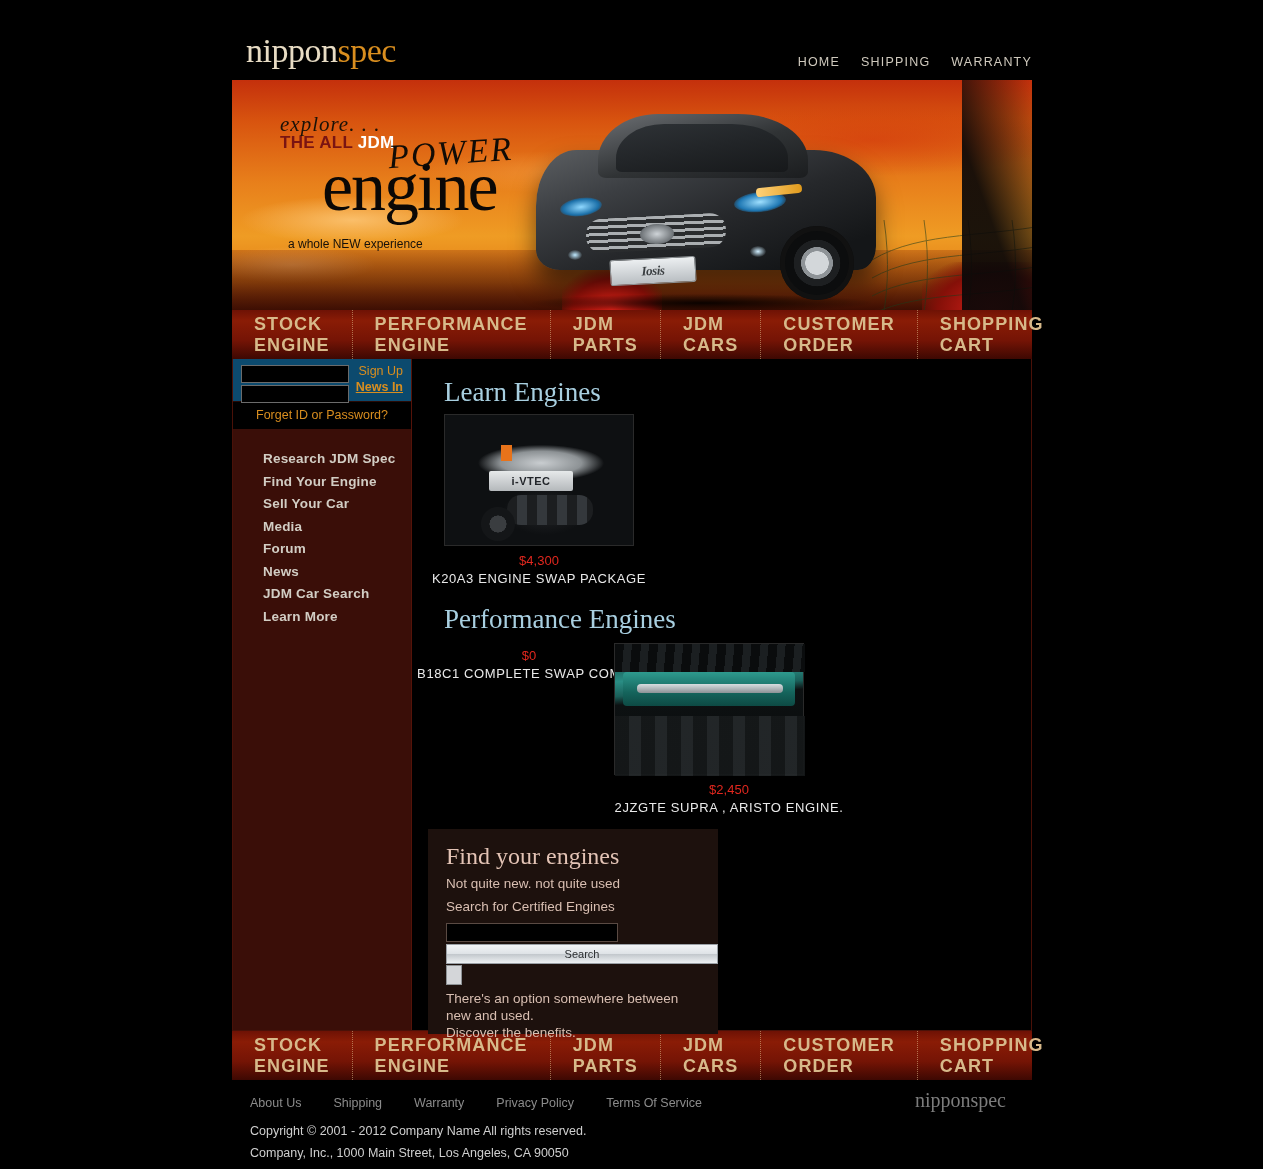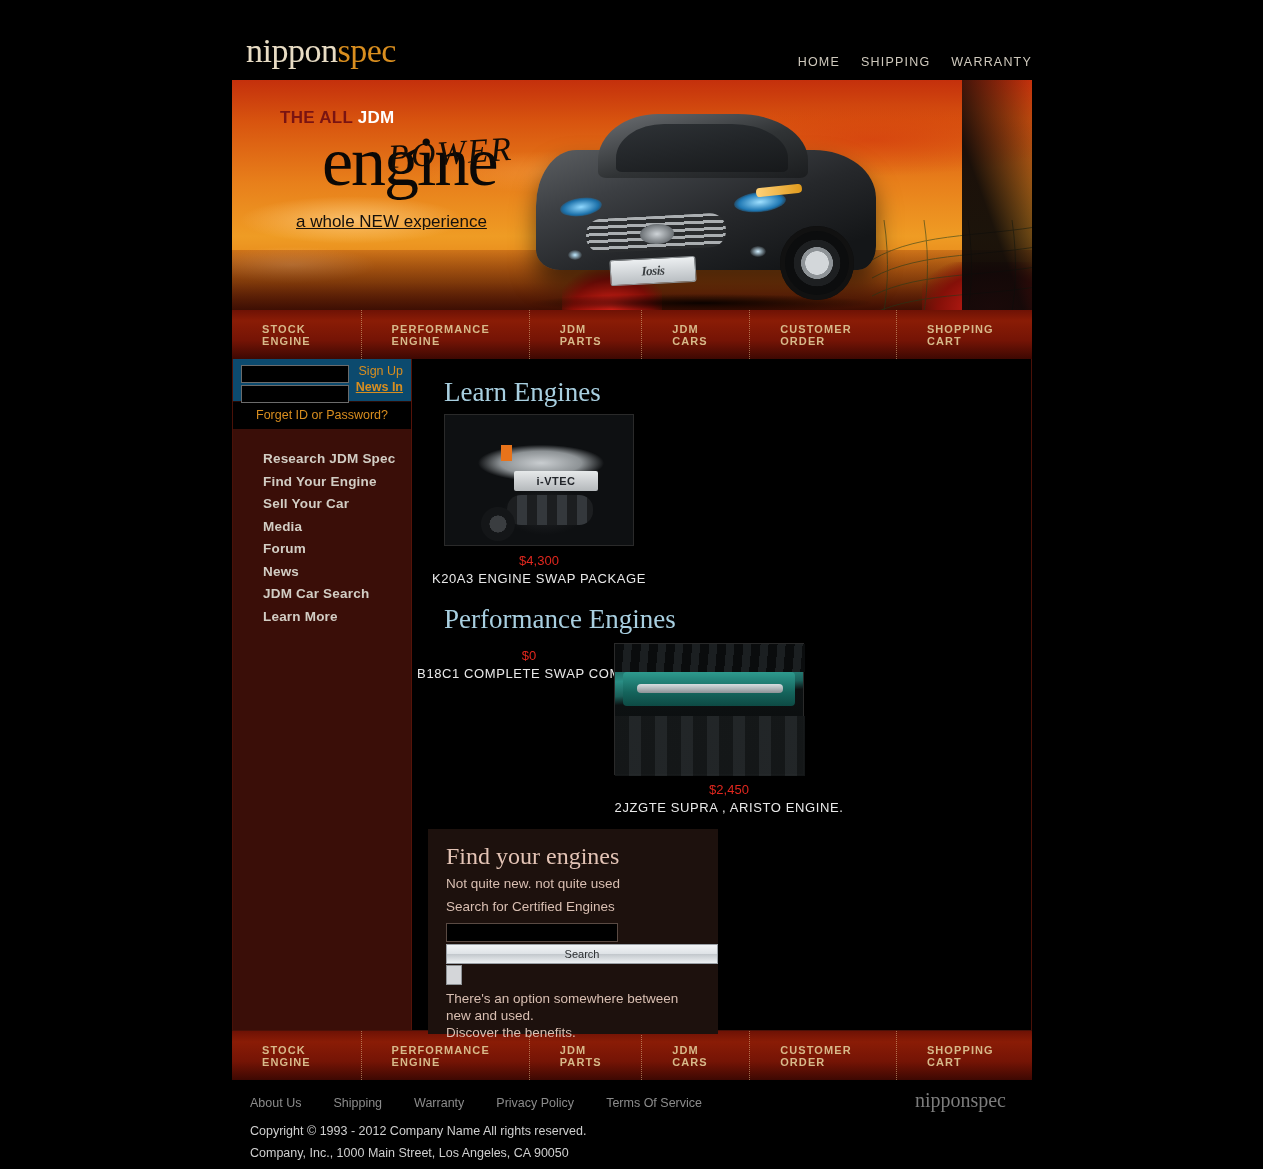--- a/index.html
+++ b/index.html
@@ -86,27 +86,27 @@
   .hero-txt { position:absolute; left:48px; top:32px; width:330px; }
   .t-explore { font-family:"Liberation Serif", serif; font-style:italic; font-size:21px;
        color:#1a1208; letter-spacing:1px; }
   .t-row { margin-top:-4px; }
   .t-theall { font-size:17px; font-weight:bold; color:#7a1412; letter-spacing:.3px; }
   .t-jdm { font-size:17px; font-weight:bold; color:#ffffff; letter-spacing:.3px; }
   .t-power { position:absolute; left:108px; top:22px; font-family:"Liberation Serif", serif;
        font-style:italic; font-size:34px; color:#120c06; letter-spacing:2px; transform:rotate(-4deg); }
   .t-engine { margin-top:2px; margin-left:42px; font-family:"Liberation Serif", serif;
        font-size:70px; line-height:.92; color:#0b0806; letter-spacing:-2px; }
-  .t-sub { margin-top:18px; margin-left:16px; font-size:17px; color:#15100b;text-decoration:underline; }
+  .t-sub { margin-top:18px; margin-left:8px; font-size:12px; color:#15100b; }
 
   
   .mainnav { display:flex; height:49px; align-items:stretch;
        background:linear-gradient(180deg,#6e1205 0%,#8a1c06 22%,#751405 62%,#3d0802 100%); }
-  .mainnav .item { display:flex; align-items:center; padding:0 30px; color:#d7b98a;
-       font-size:11px; font-weight:bold; letter-spacing:1.1px;
+  .mainnav .item { display:flex; align-items:center; padding:0 22px; color:#d7b98a;
+       font-size:18px; font-weight:bold; letter-spacing:1.1px;
        font-family:"Liberation Sans", sans-serif; cursor:pointer;
        border-right:1px dotted rgba(226,190,140,.55); }
   .mainnav .item:first-child { border-left:none; }
   .mainnav .item:last-child { border-right:none; }
   .mainnav.bottom { margin-top:0; }
 
   
   .cols { display:flex; height:672px; border:1px solid #4a1108; border-top:none; }
   .sidebar { width:179px; background:#3a0e08; border-right:1px solid #551309; }
   .login { background:#0c4a6e; padding:6px 8px 8px 8px; height:43px; position:relative;
@@ -127,21 +127,21 @@
        padding:18px 0 6px 32px; font-weight:normal; }
 
   .prod { position:relative; }
   .prod img, .prod .photo { display:block; }
   .photo { width:190px; height:132px; border:1px solid #2a2a2a; }
   .ph-stock { margin-left:20px;
      background:
        radial-gradient(ellipse 90px 26px at 96px 48px, #c9cdd0 0%, #8d9295 45%, rgba(0,0,0,0) 70%),
        radial-gradient(ellipse 60px 34px at 100px 96px, #232528 0%, #0e1012 70%),
        linear-gradient(160deg,#2b2622 0%,#16130f 40%,#070606 100%); position:relative; }
-  .ph-stock .badge { position:absolute; left:69px; top:56px; width:84px; height:20px;
+  .ph-stock .badge { position:absolute; left:44px; top:56px; width:84px; height:20px;
        background:linear-gradient(180deg,#e6e9ea,#b4b8bb); border-radius:2px;
        display:flex; align-items:center; justify-content:center;
        font-size:11px; font-weight:bold; color:#22252a; letter-spacing:.5px; }
   .ph-stock .orange { position:absolute; left:56px; top:30px; width:11px; height:16px; background:#e8731a; }
   .ph-stock .manifold { position:absolute; left:62px; top:80px; width:86px; height:30px;
        background:repeating-linear-gradient(90deg,#1c1e20 0 10px,#34383c 10px 20px); border-radius:14px; }
   .ph-stock .pulley { position:absolute; left:36px; top:92px; width:34px; height:34px; border-radius:50%;
        background:radial-gradient(circle,#3a3d40 0 35%,#141618 36%); }
 
   .ph-perf { margin-left:0;
@@ -236,20 +236,21 @@
         <div class="fog-l"></div>
         <div class="fog-r"></div>
         <div class="plate">
           <span>Iosis</span>
         </div>
         <div class="wheel"></div>
       </div>
       <div class="darkflap"></div>
 
       <div class="hero-txt">
+        <div class="t-explore">explore. . .</div>
         <div class="t-row">
           <span class="t-theall">THE ALL</span>
           <span class="t-jdm">JDM</span>
         </div>
         <div class="t-power">POWER</div>
         <div class="t-engine">engine</div>
         <div class="t-sub">a whole NEW experience</div>
       </div>
     </div>
 
@@ -349,18 +350,18 @@
 
     <div class="footer">
       <div class="flinks">
         <a href="#">About Us</a>
         <a href="#">Shipping</a>
         <a href="#">Warranty</a>
         <a href="#">Privacy Policy</a>
         <a href="#">Terms Of Service</a>
       </div>
       <div class="fbrand">nipponspec</div>
-      <div class="copy">Copyright © 1993 - 2012 Company Name All rights reserved.</div>
+      <div class="copy">Copyright © 2001 - 2012 Company Name All rights reserved.</div>
       <div class="copy" style="margin-top:2px;">Company, Inc., 1000 Main Street, Los Angeles, CA 90050</div>
     </div>
 
   </div>
 </div>
 
 </body></html>

